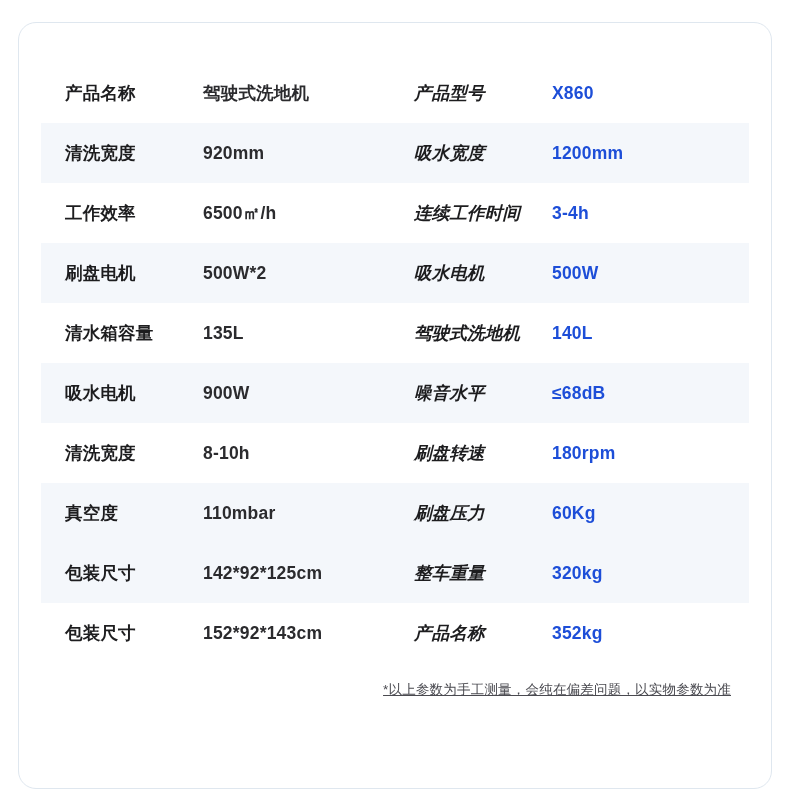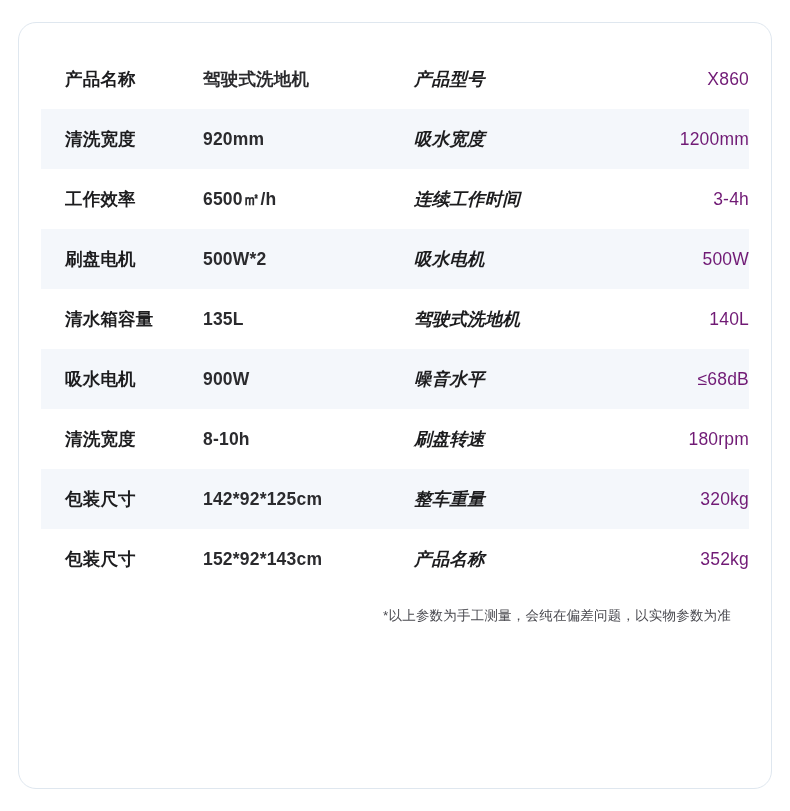--- a/index.html
+++ b/index.html
@@ -21,21 +21,21 @@
     background: #ffffff;
     padding: 22px 18px;
   }
   .spec-card {
     box-sizing: border-box;
     width: 100%;
     height: 100%;
     border: 1px solid #dfe7ef;
     border-radius: 18px;
     background: #ffffff;
-    padding: 26px 22px 10px 22px;
+    padding: 40px 22px 10px 22px;
     display: flex;
     flex-direction: column;
   }
   .spec-table {
     width: 100%;
     border-collapse: collapse;
     table-layout: fixed;
   }
   .spec-table tr {
     height: 60px;
@@ -63,33 +63,33 @@
     white-space: nowrap;
   }
   td.label-2 {
     font-weight: bold;
     padding-left: 14px;
     width: 128px;
     white-space: nowrap;
     font-style: italic;
   }
   td.value-2 {
-    font-weight: normal;
+    font-weight: bold;
     padding-left: 10px;
-    color: #701a75;
+    color: #1d4ed8;
     white-space: nowrap;
-    text-align: right;
   }
   .footnote {
     margin-top: 18px;
     padding-right: 18px;
     text-align: right;
     font-size: 13.5px;
     color: #4a4a50;
     letter-spacing: 0.2px;
+    text-decoration: underline;
   }
 </style>
 </head>
 <body>
 
 <div class="page">
   <div class="spec-card">
     <table class="spec-table">
       <tbody>
 
@@ -135,20 +135,26 @@
           <td class="value-2">≤68dB</td>
         </tr>
 
         <tr>
           <td class="label">清洗宽度</td>
           <td class="value">8-10h</td>
           <td class="label-2">刷盘转速</td>
           <td class="value-2">180rpm</td>
         </tr>
 
+        <tr class="alt">
+          <td class="label">真空度</td>
+          <td class="value">110mbar</td>
+          <td class="label-2">刷盘压力</td>
+          <td class="value-2">60Kg</td>
+        </tr>
 
 
         <tr class="alt">
           <td class="label">包装尺寸</td>
           <td class="value">142*92*125cm</td>
           <td class="label-2">整车重量</td>
           <td class="value-2">320kg</td>
         </tr>
 
         <tr>

